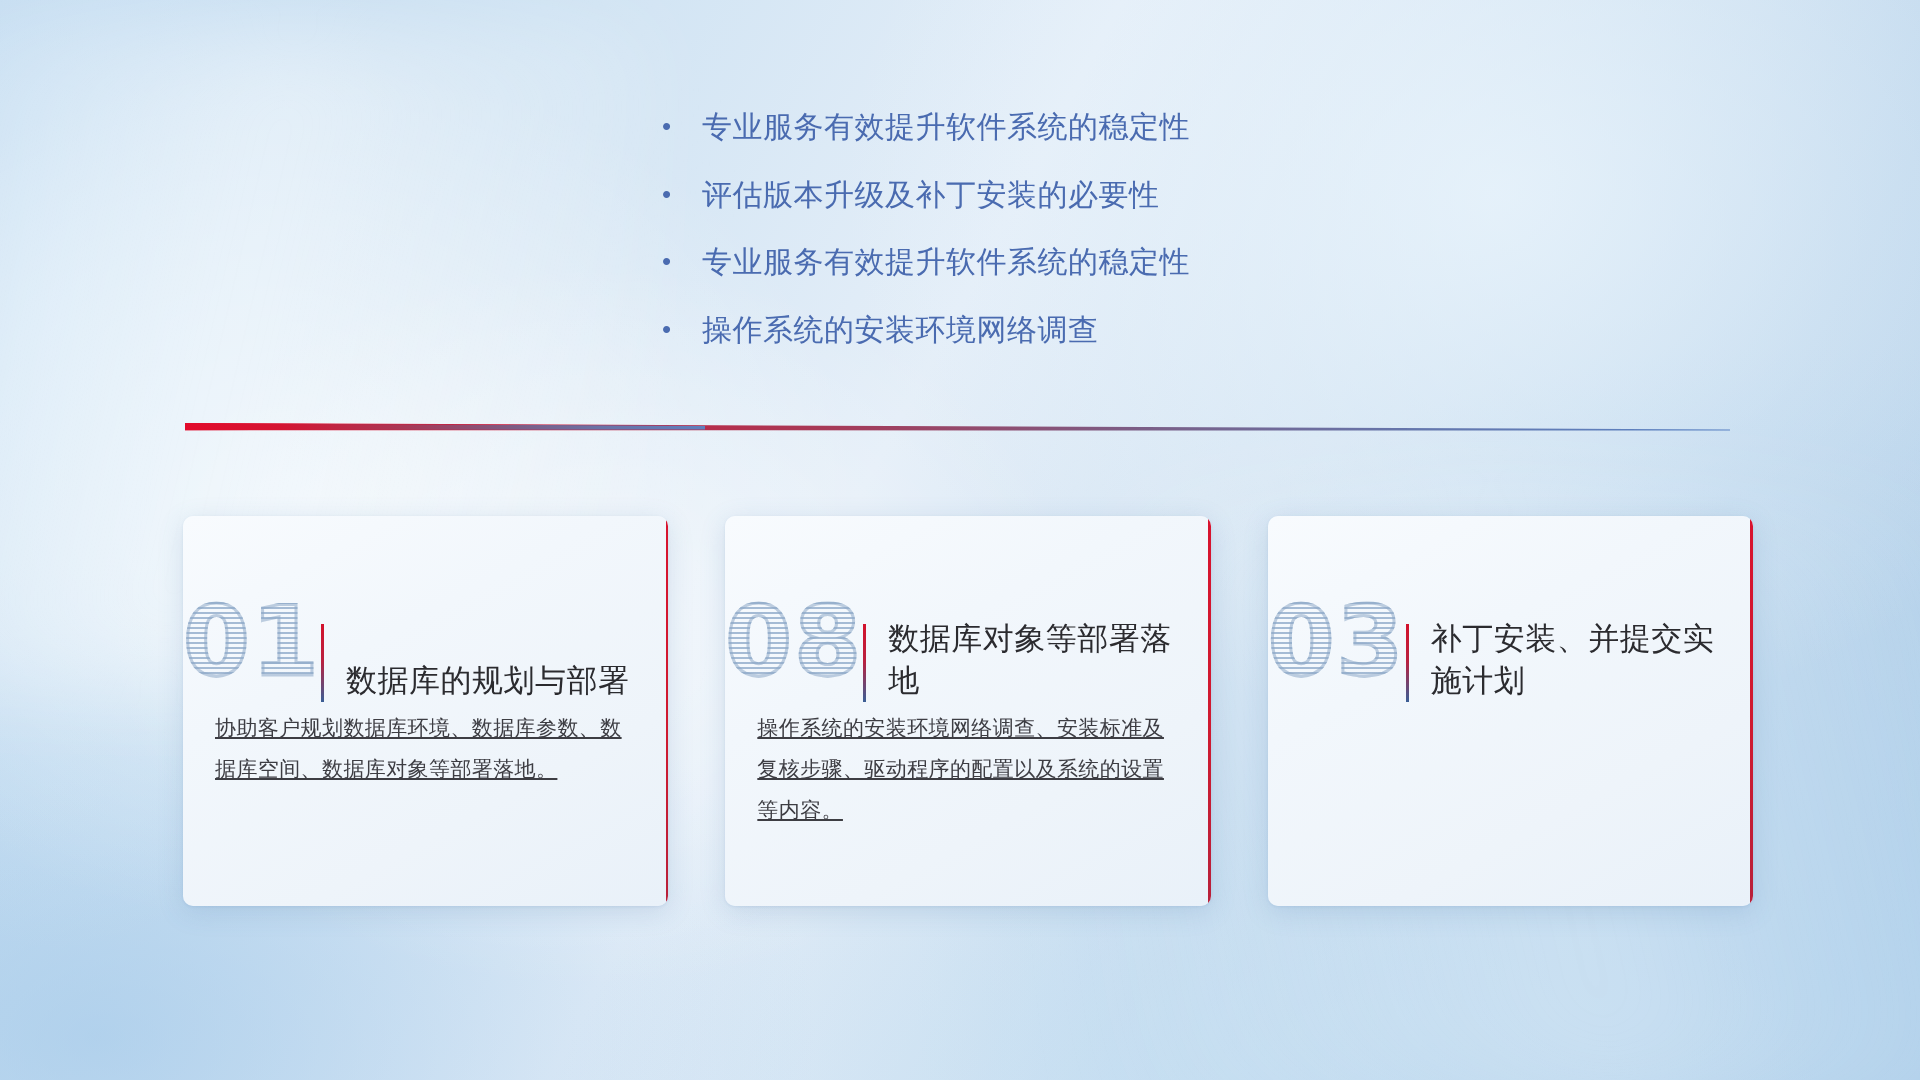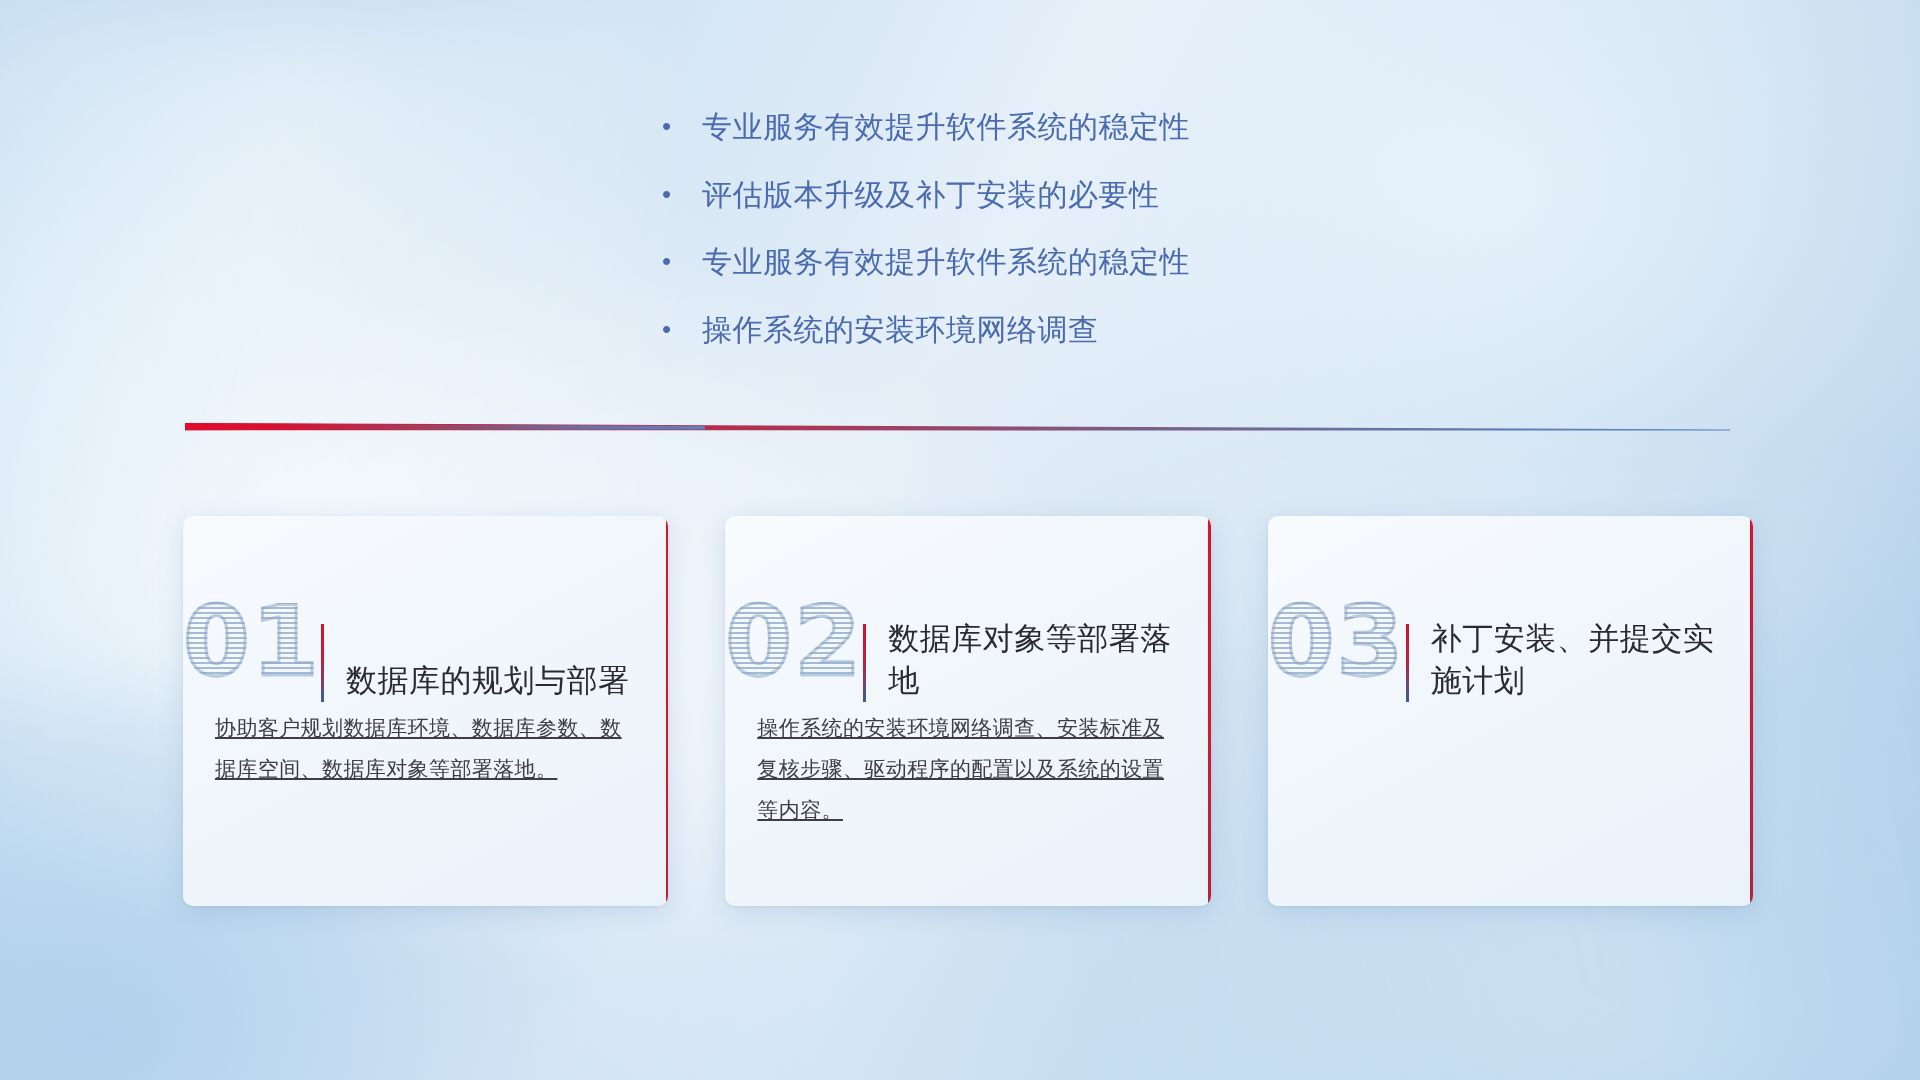--- a/index.html
+++ b/index.html
@@ -221,21 +221,21 @@
         <div class="card-num">01</div>
         <div class="card-sep"></div>
         <div class="card-title">数据库的规划与部署</div>
       </div>
       <div class="card-body">协助客户规划数据库环境、数据库参数、数据库空间、数据库对象等部署落地。</div>
     </div>
 
     <div class="card">
       <div class="card-accent"></div>
       <div class="card-top">
-        <div class="card-num">02</div>
+        <div class="card-num">08</div>
         <div class="card-sep"></div>
         <div class="card-title">数据库对象等部署落地</div>
       </div>
       <div class="card-body">操作系统的安装环境网络调查、安装标准及复核步骤、驱动程序的配置以及系统的设置等内容。</div>
     </div>
 
     <div class="card">
       <div class="card-accent"></div>
       <div class="card-top">
         <div class="card-num">03</div>

